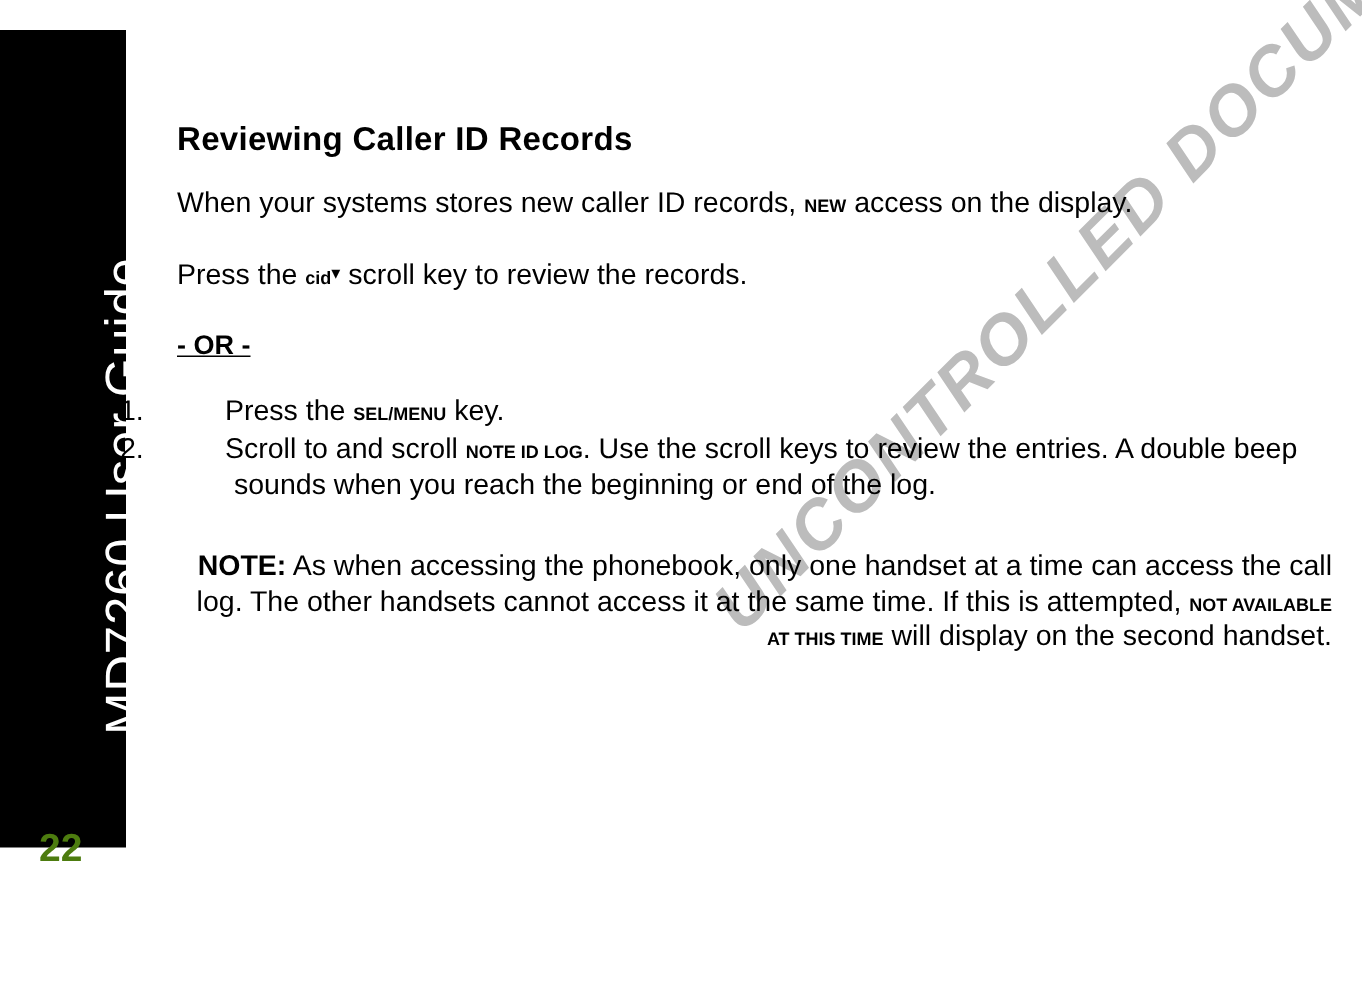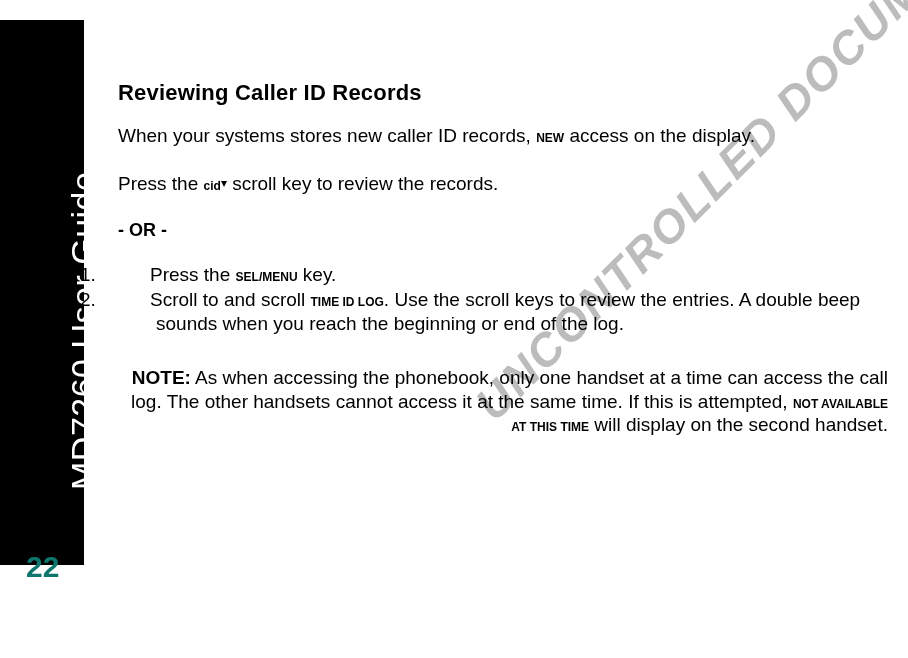--- a/index.html
+++ b/index.html
@@ -29,22 +29,22 @@
     transform: rotate(-90deg);
     transform-origin: left top;
     white-space: nowrap;
     letter-spacing: 0.5px;
   }
   .page-number {
     position: absolute;
     left: 26px;
     top: 530px;
     width: 40px;
-    color: #0f766e;
-    font-size: 30px;
+    color: #4d7c0f;
+    font-size: 26px;
     font-weight: bold;
   }
   .content {
     position: absolute;
     left: 118px;
     top: 80px;
     width: 770px;
   }
   .heading {
     font-weight: 900;
@@ -56,20 +56,21 @@
     font-size: 19px;
     line-height: 1.25;
     margin-bottom: 24px;
   }
   .bold-inline { font-weight: bold; }
   .small-bold { font-weight: bold; font-size: 12px; }
   .or-label {
     font-weight: bold;
     font-size: 18px;
     margin-bottom: 22px;
+    text-decoration: underline;
   }
   ol.steps {
     list-style: none;
     margin-bottom: 30px;
   }
   ol.steps li {
     font-size: 19px;
     line-height: 1.25;
     padding-left: 38px;
     text-indent: -38px;
@@ -130,21 +131,21 @@
       <span>Press the </span><span class="small-bold">cid</span><span class="tri-down">▾</span><span> scroll key to review the records.</span>
     </div>
 
     <div class="or-label">- OR -</div>
 
     <ol class="steps">
       <li>
         <span class="step-num">1.</span><span>Press the </span><span class="small-bold">SEL/MENU</span><span> key.</span>
       </li>
       <li>
-        <span class="step-num">2.</span><span>Scroll to and scroll </span><span class="small-bold">TIME ID LOG</span><span>. Use the scroll keys to review the entries. A double beep sounds when you reach the beginning or end of the log.</span>
+        <span class="step-num">2.</span><span>Scroll to and scroll </span><span class="small-bold">NOTE ID LOG</span><span>. Use the scroll keys to review the entries. A double beep sounds when you reach the beginning or end of the log.</span>
       </li>
     </ol>
 
     <div class="note-block">
       <span class="bold-inline">NOTE:</span><span>  As when accessing the phonebook, only one handset at a time can access the call log. The other handsets cannot access it at the same time. If this is attempted, </span><span class="small-bold">NOT AVAILABLE AT THIS TIME</span><span> will display on the second handset.</span>
     </div>
 
   </div>
 </div>
 

